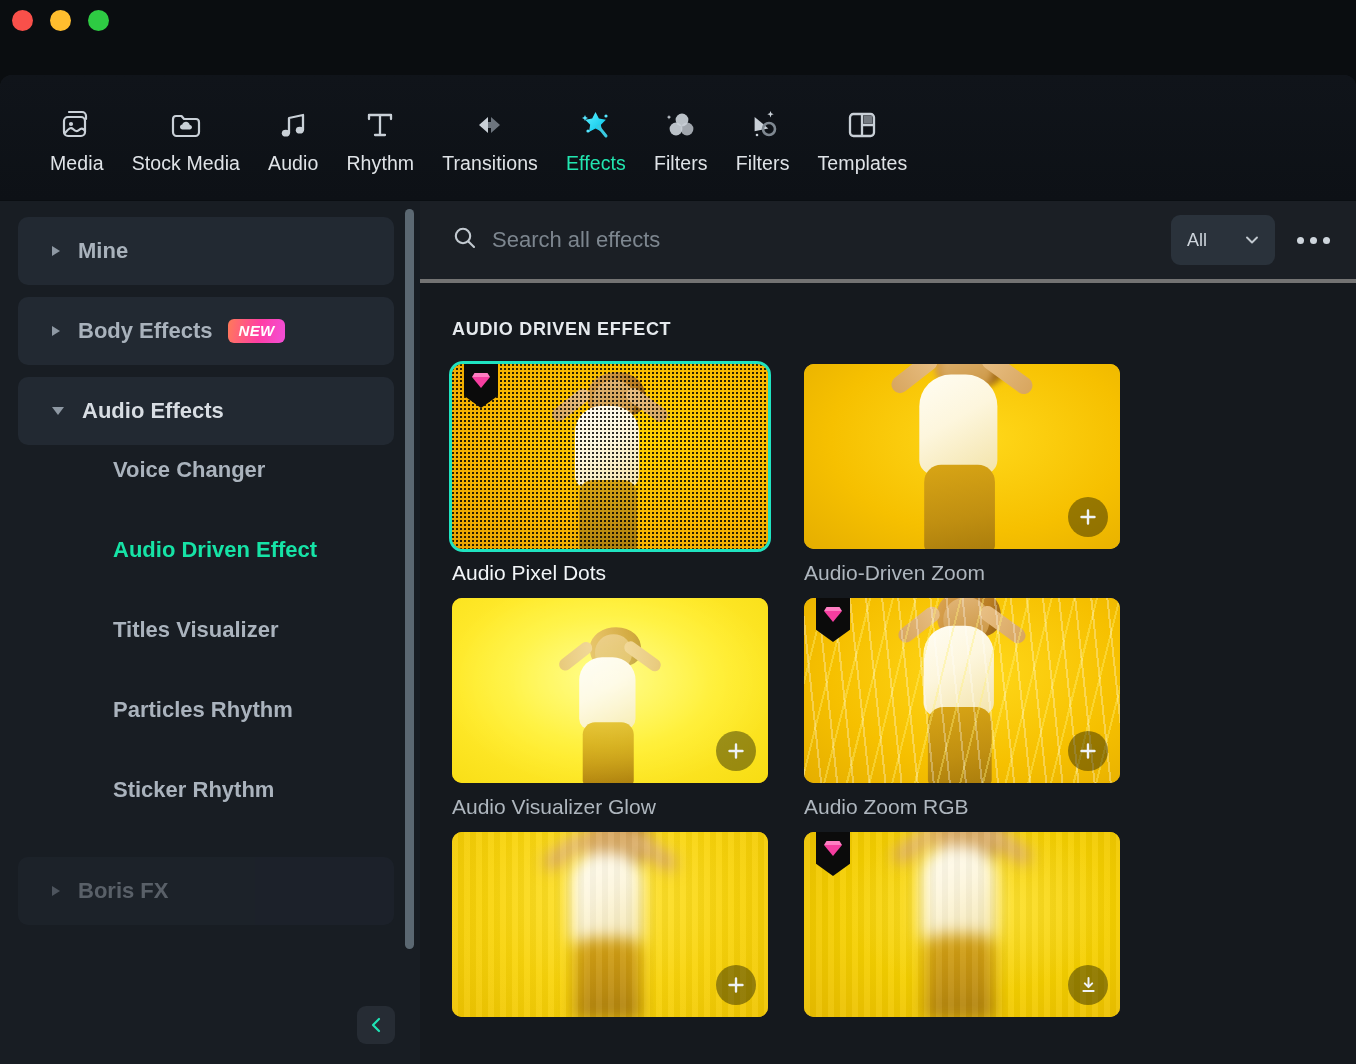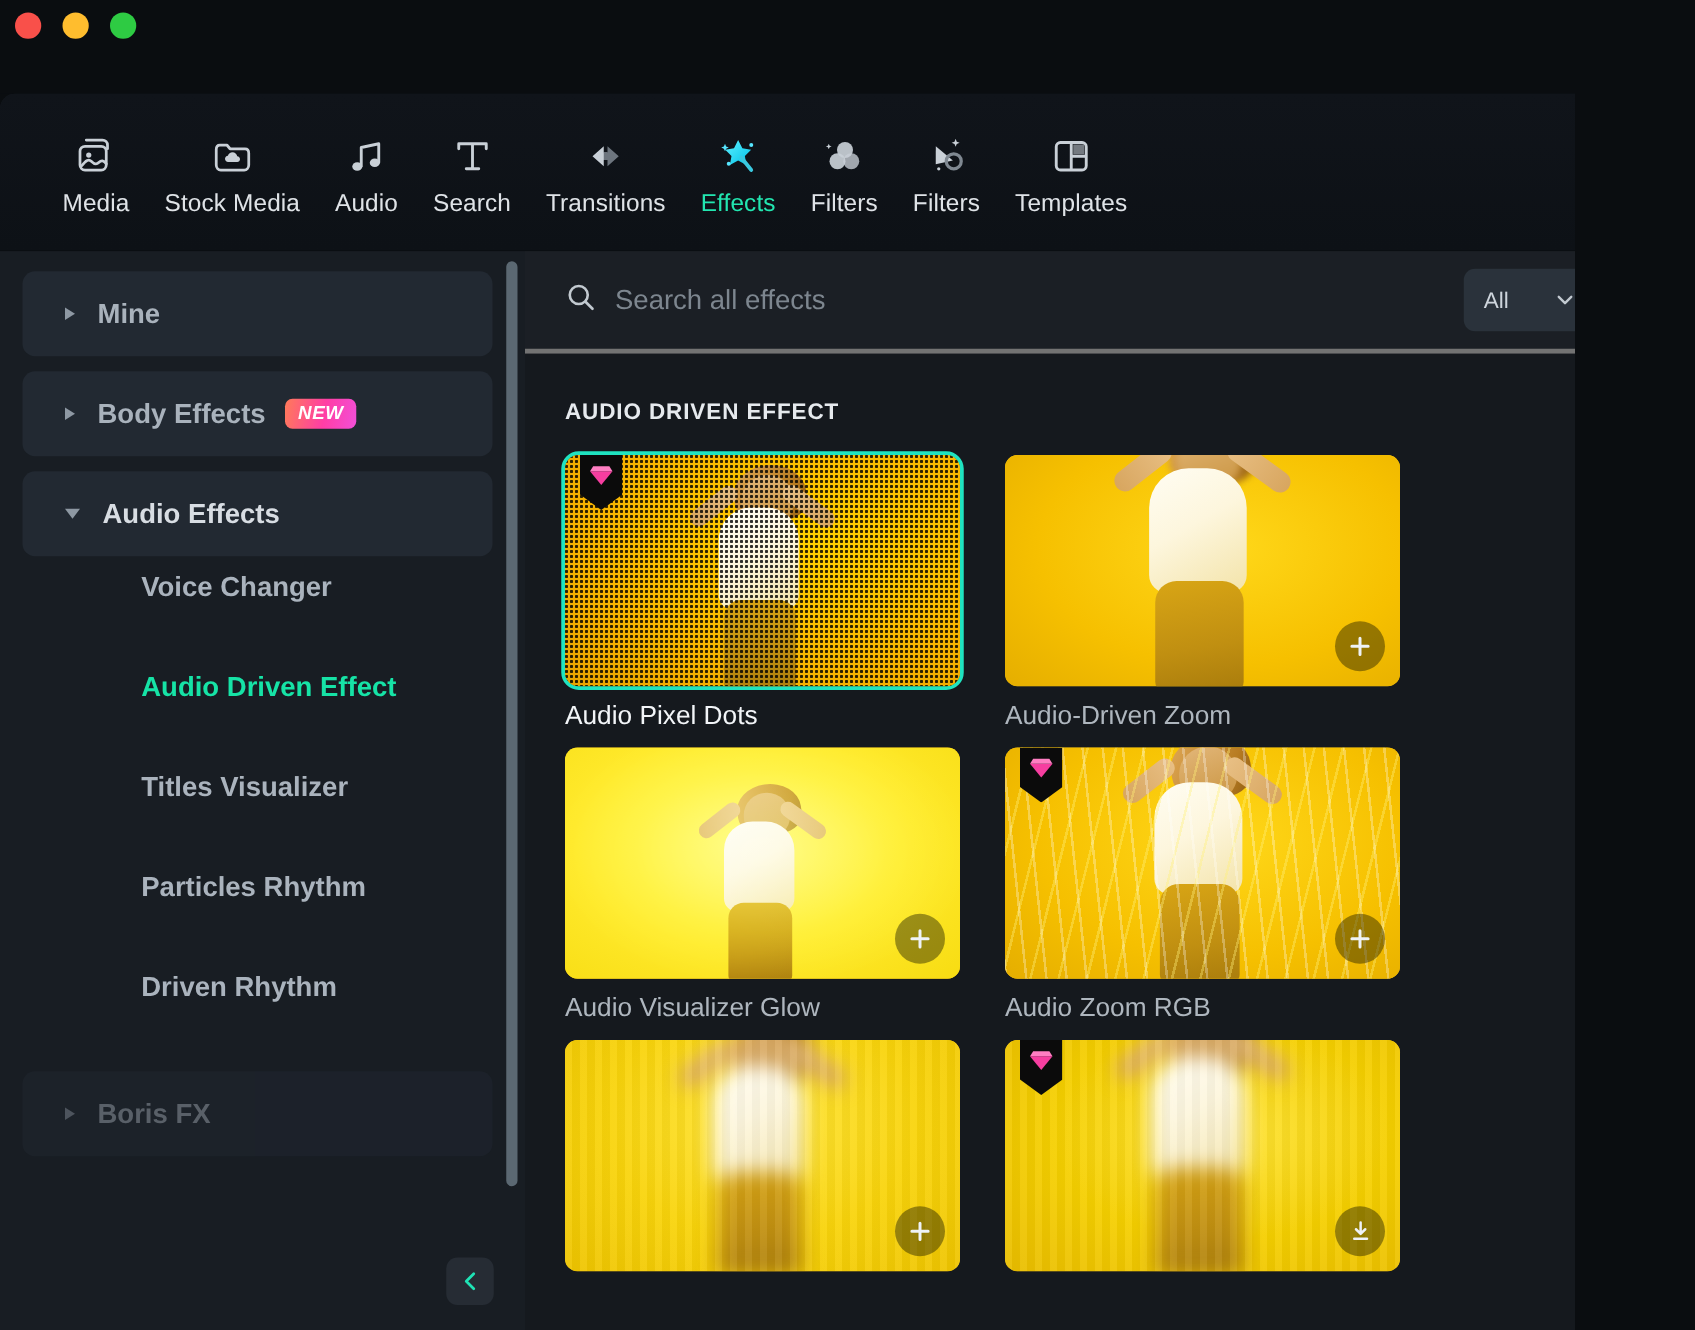--- a/index.html
+++ b/index.html
@@ -6,21 +6,21 @@
   html, body {
     width: 1356px; height: 1064px;
     background: #0a0d10;
     font-family: "Liberation Sans", sans-serif;
     overflow: hidden;
   }
 
   
   #app {
     position: relative;
-    width: 1260px; height: 1064px;
+    width: 1356px; height: 1064px;
     background: #0a0d10;
     overflow: hidden;
   }
   #titlebar {
     position: absolute; left: 0; top: 0; width: 1356px; height: 75px;
     background: #0a0d10;
   }
   .traffic-lights {
     position: absolute; left: 12px; top: 10px;
     display: flex; gap: 17px;
@@ -377,21 +377,21 @@
         </div>
         <div class="nav-label">Audio</div>
       </div>
 
       <div class="nav-item">
         <div class="nav-icon">
           <svg width="36" height="36" viewBox="0 0 36 36" fill="none">
             <path d="M7 8h22M7 8v4M29 8v4M18 8v20M13 28h10" stroke="#c9d0d7" stroke-width="2.3" stroke-linecap="round"></path>
           </svg>
         </div>
-        <div class="nav-label">Search</div>
+        <div class="nav-label">Rhythm</div>
       </div>
 
       <div class="nav-item">
         <div class="nav-icon">
           <svg width="36" height="36" viewBox="0 0 36 36" fill="none">
             <path d="M16 10l-9 8 9 8v-5h3V15h-3v-5z" fill="#c9d0d7"></path>
             <path d="M19 10l9 8-9 8v-5h-3V15h3v-5z" fill="#6d757e"></path>
           </svg>
         </div>
         <div class="nav-label">Transitions</div>
@@ -481,21 +481,21 @@
         <div class="subitem active">
           <span>Audio Driven Effect</span>
         </div>
         <div class="subitem">
           <span>Titles Visualizer</span>
         </div>
         <div class="subitem">
           <span>Particles Rhythm</span>
         </div>
         <div class="subitem">
-          <span>Driven Rhythm</span>
+          <span>Sticker Rhythm</span>
         </div>
 
         <div class="cat dimmed">
           <span class="arrow"></span>
           <span class="cat-label">Boris FX</span>
         </div>
 
         <div id="sb-fade"></div>
 
         <div id="sb-scrollbar"></div>

